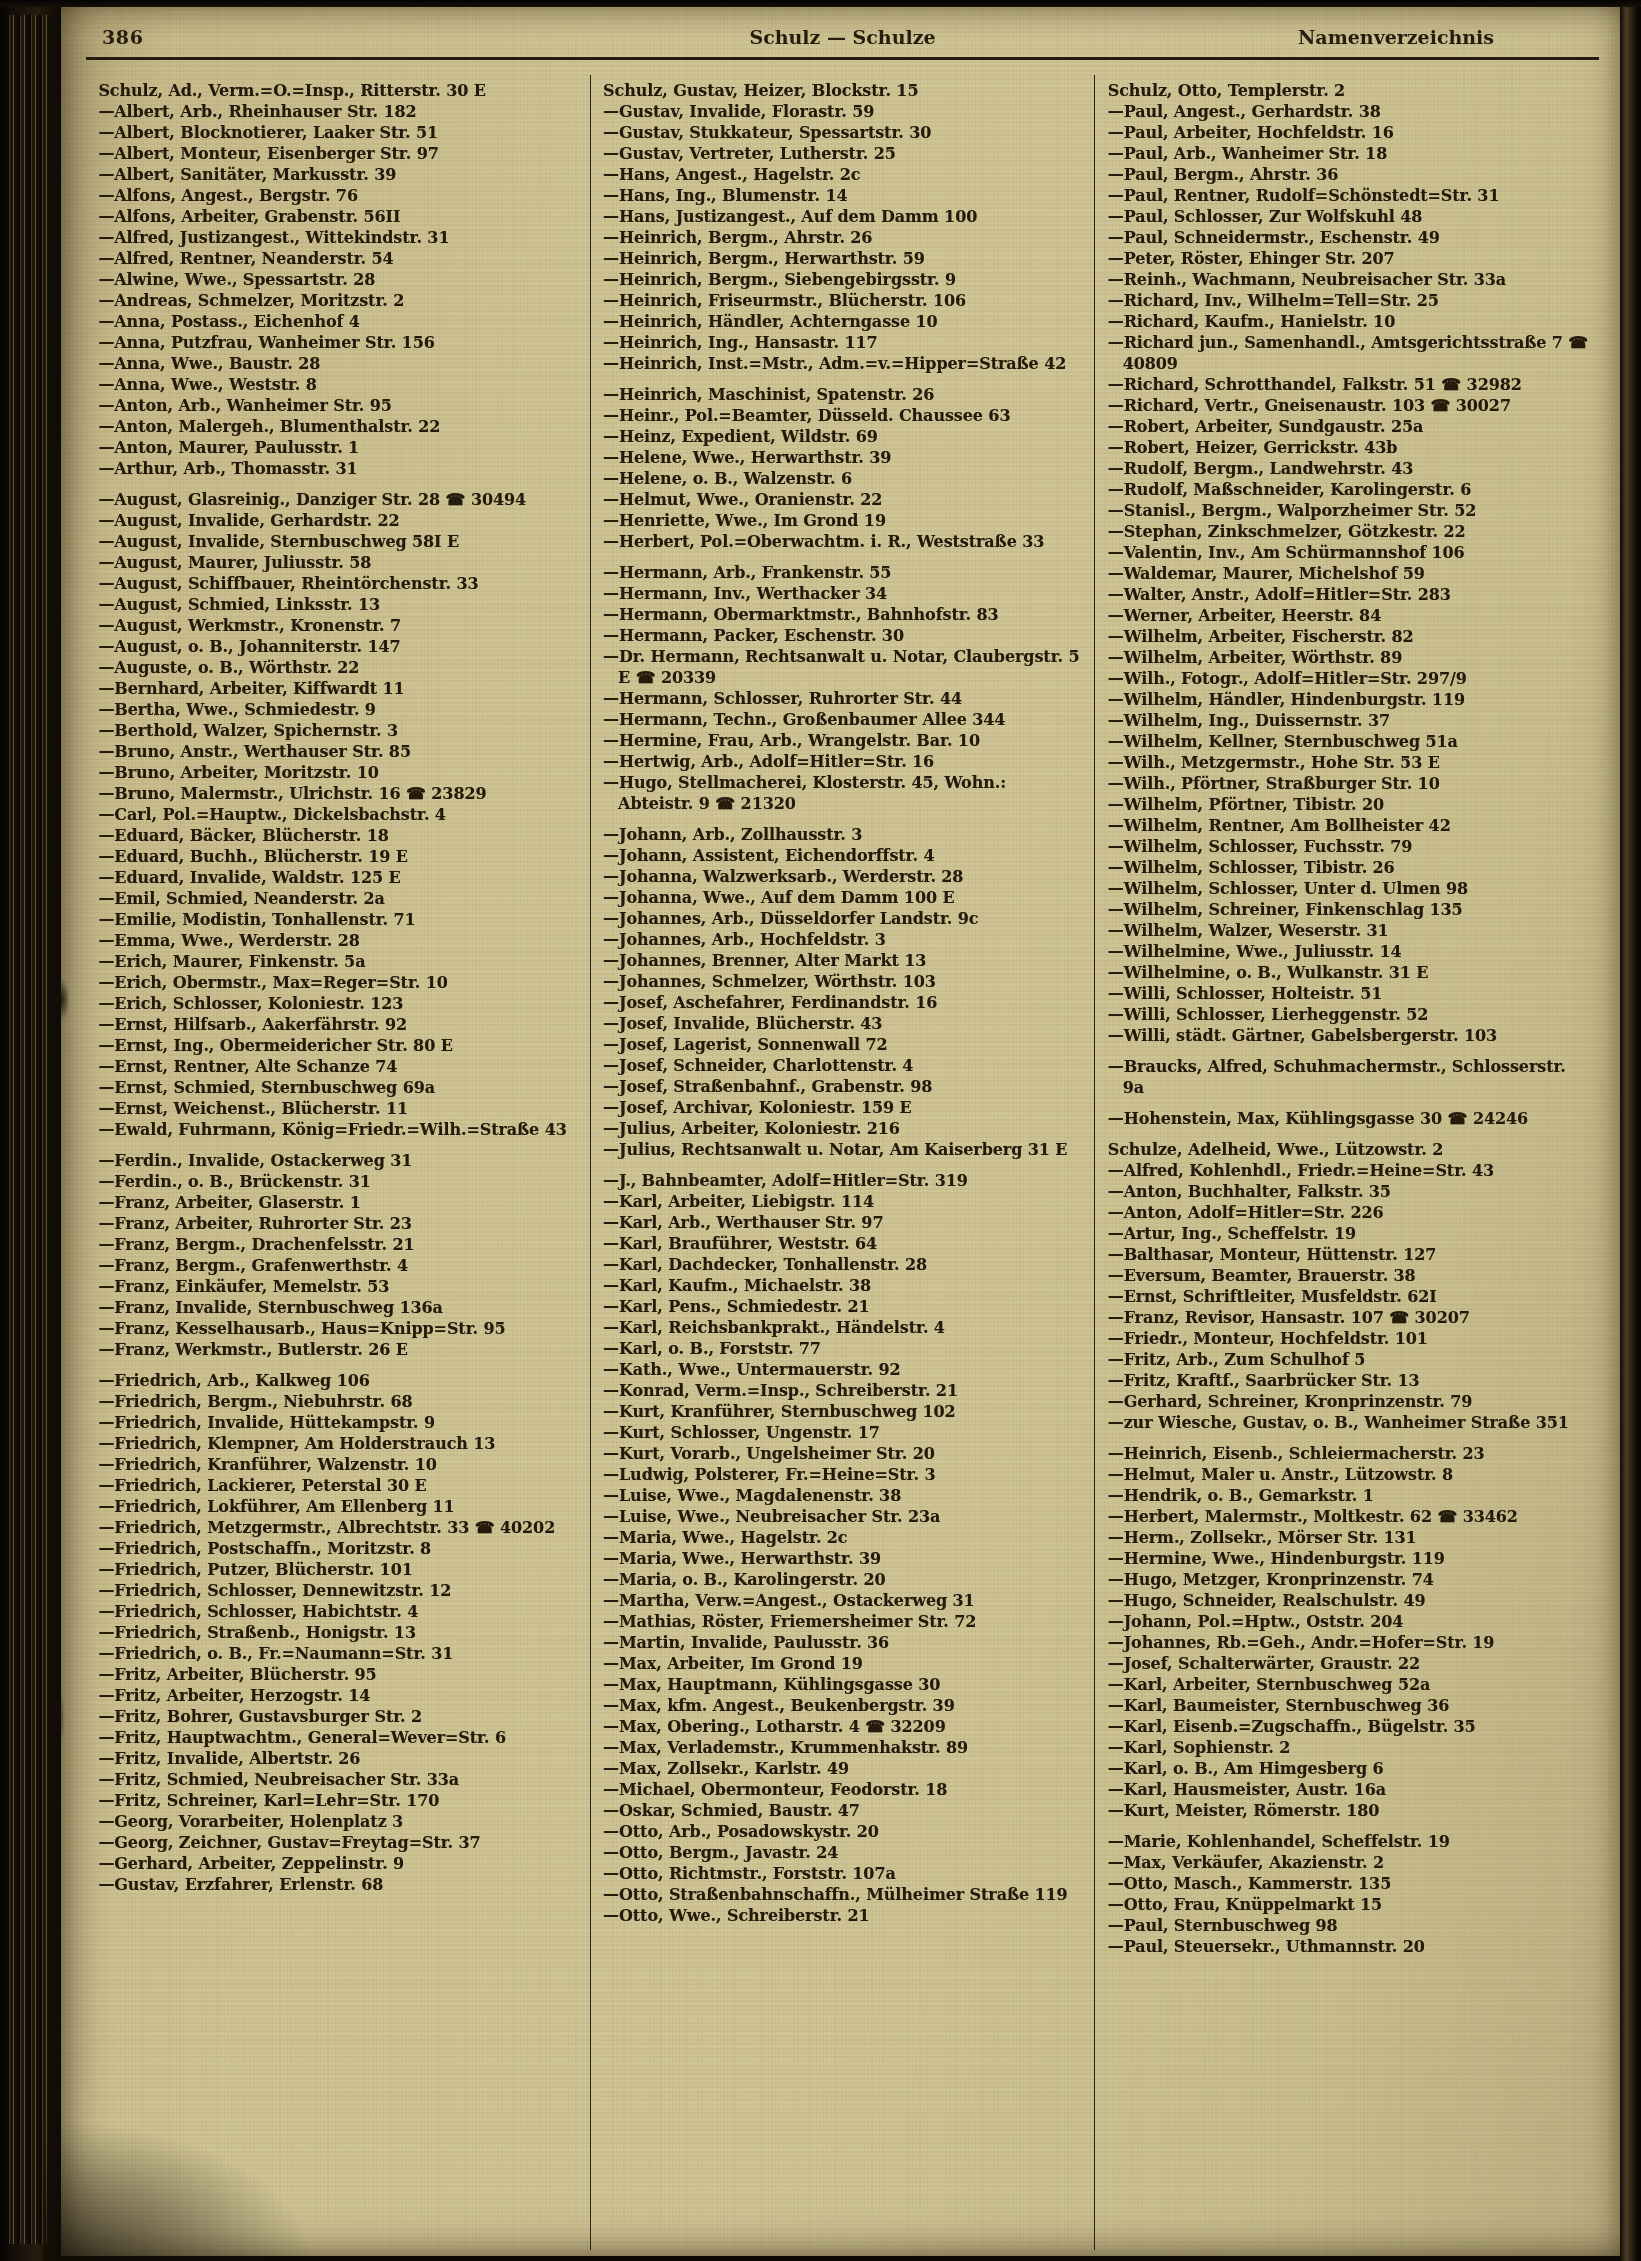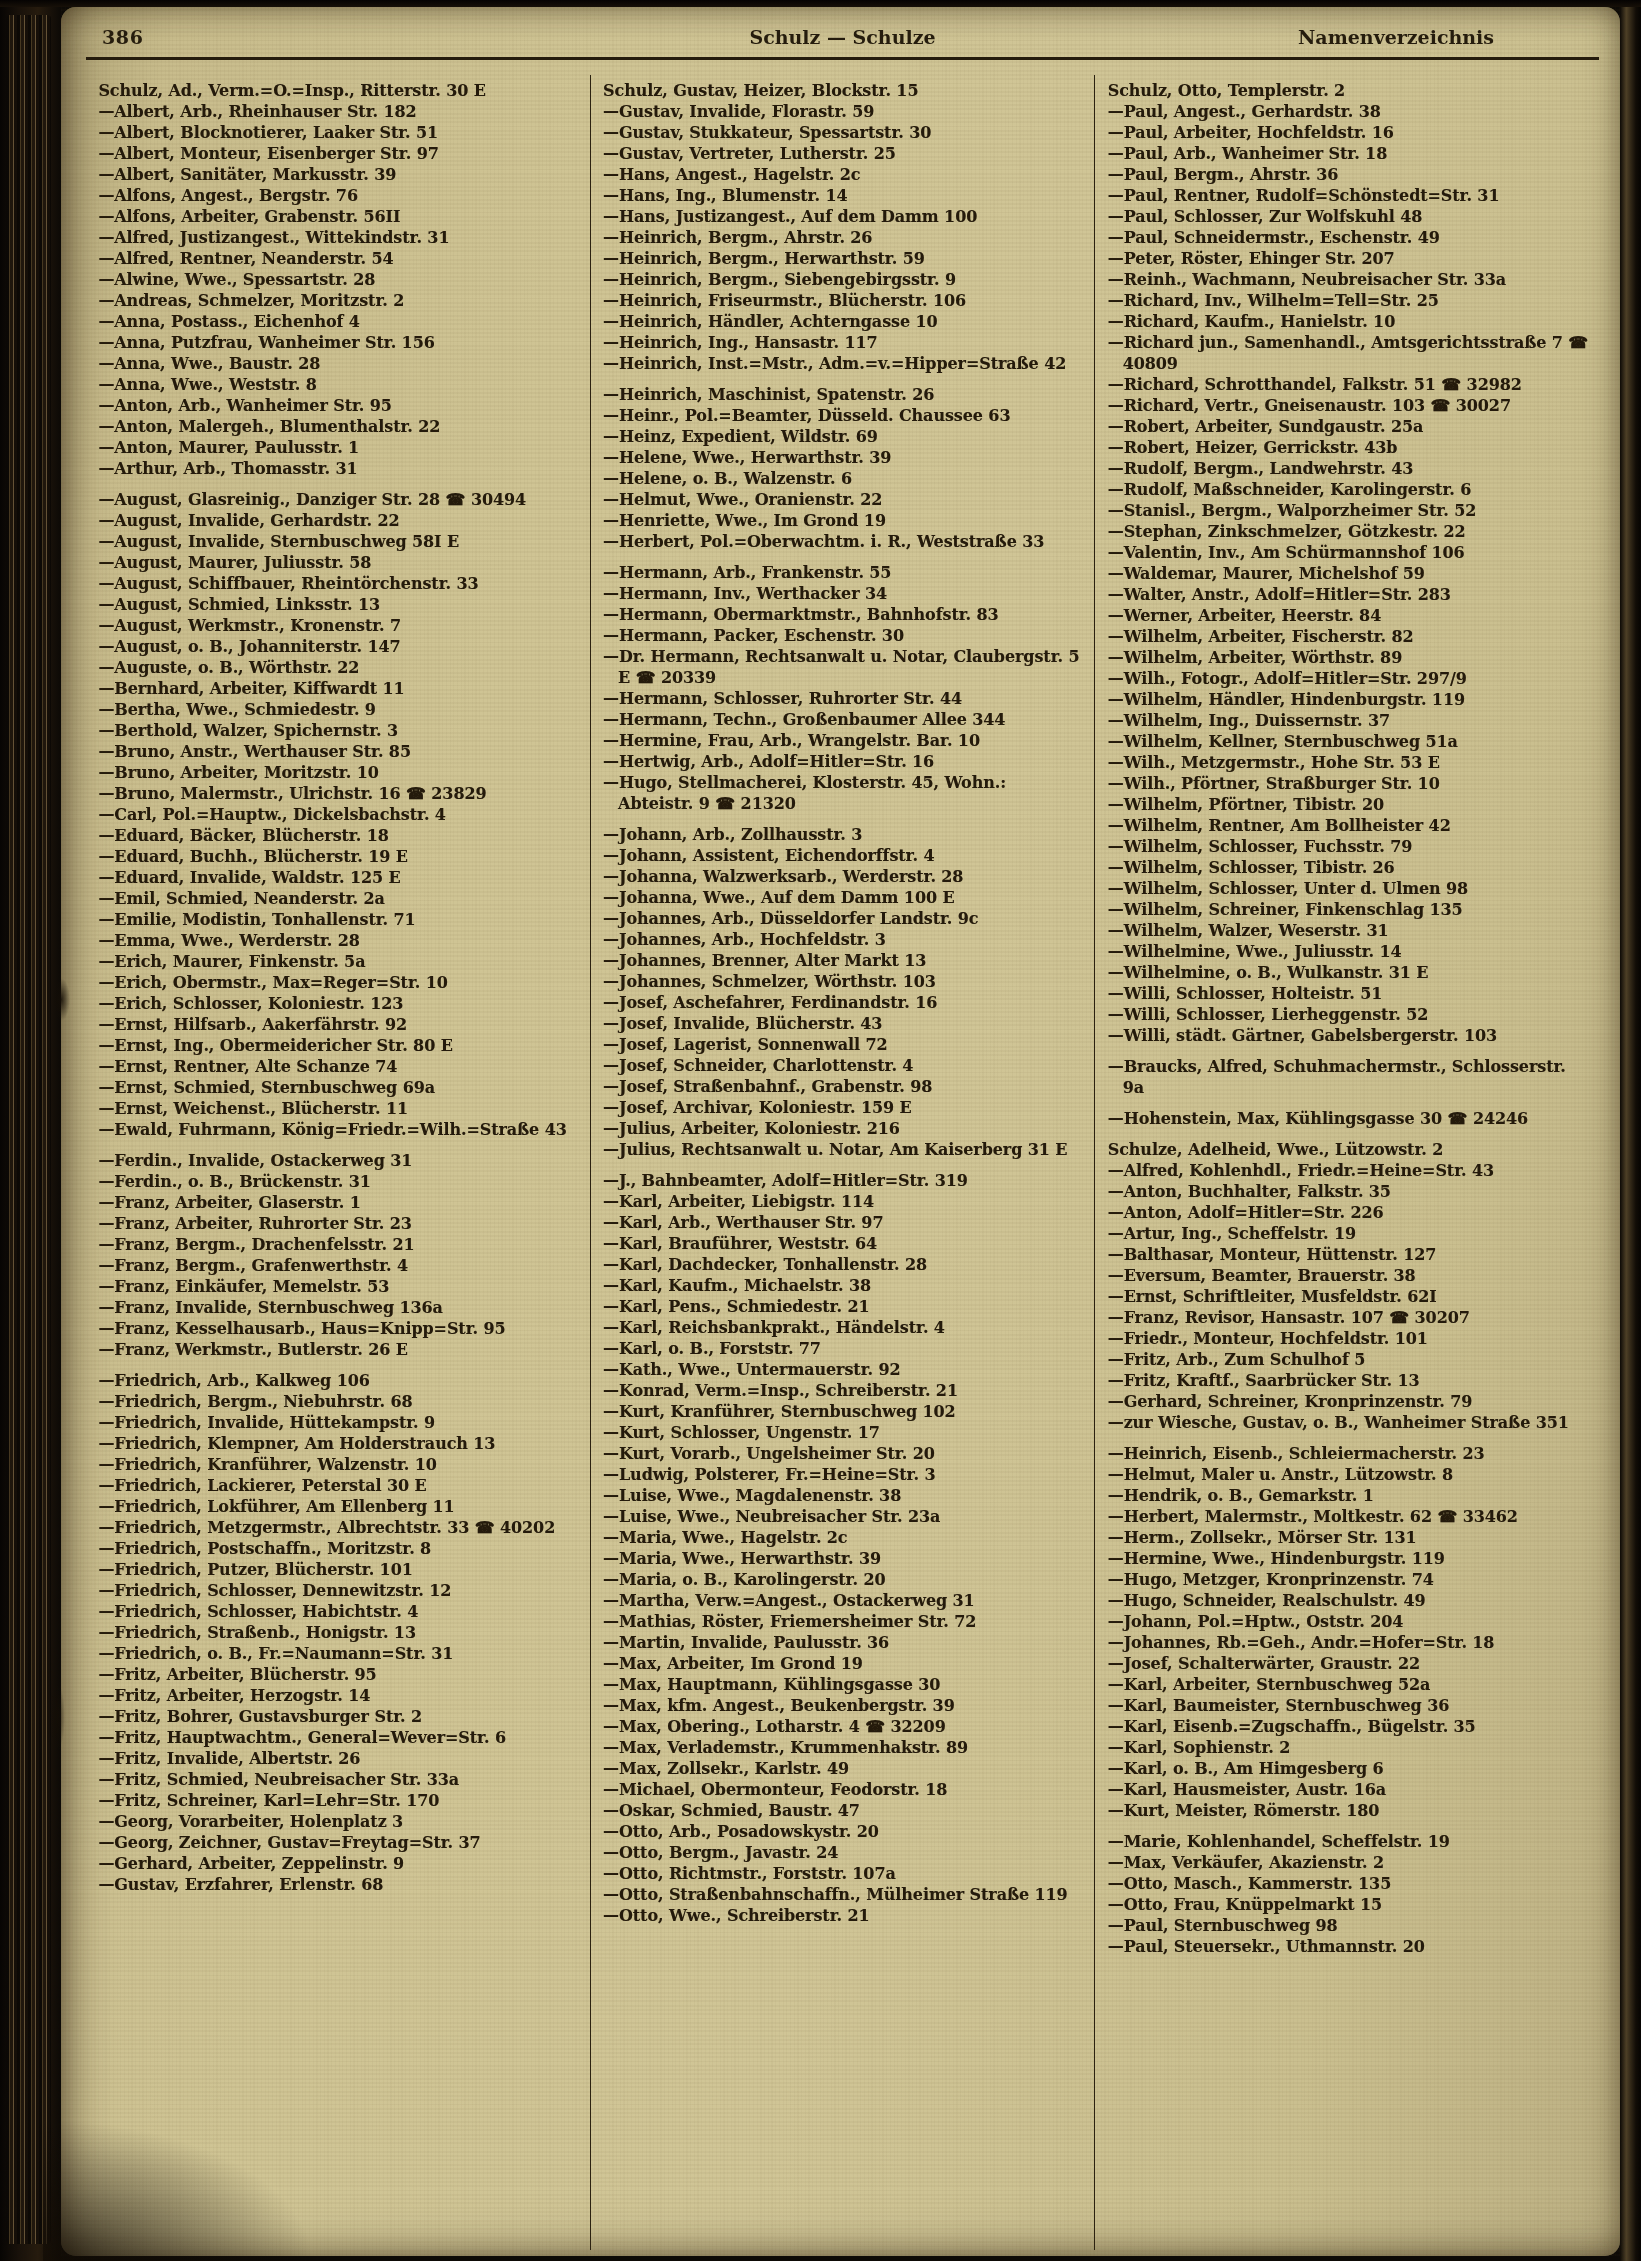--- a/index.html
+++ b/index.html
@@ -15,21 +15,20 @@
   .page-edges{position:absolute;left:6.2px;top:15px;bottom:17.3px;width:45px;border-radius:3.7px;opacity:.92;
     background:repeating-linear-gradient(90deg,#0b0805 0 3.1px,#4a3b22 3.1px 4.3px,#20170d 4.3px 7.4px,#6b583a 7.4px 8px,#140e08 8px 11px)}
   .right-edge{position:absolute;right:0;top:0;bottom:0;width:21px;
     background:linear-gradient(90deg,rgba(13,10,6,0),#4d3f26 30%,#120d07 75%,#060402)}
   .page{position:absolute;left:61px;right:21px;top:7.4px;bottom:5px;
     background:linear-gradient(100deg,#b3a779 0%,#c8bc8c 6%,#cfc494 28%,#d0c596 55%,#cabf8f 82%,#bcb083 100%);
     box-shadow:inset 21px 0 43px -17.3px rgba(46,33,14,.65),
                inset -16px 0 37px -18.6px rgba(46,33,14,.5),
                inset 0 -25px 50px -31px rgba(46,33,14,.55),
                inset 0 16px 37px -25px rgba(46,33,14,.45);
-    border-radius:15px;
   }
   .grain{position:absolute;inset:0;pointer-events:none;
     background:repeating-linear-gradient(0deg,rgba(90,70,35,.05) 0 1.9px,rgba(0,0,0,0) 1.9px 4.3px),
                repeating-linear-gradient(90deg,rgba(90,70,35,.04) 0 1.2px,rgba(0,0,0,0) 1.2px 3.7px)}
   .page-inner{position:absolute;inset:10px 21px 6.2px 25px;display:flex;flex-direction:column}
   .header{position:relative;height:33px;margin-top:6.2px;border-bottom:3.1px solid #251c0d;
     color:#251c0d;font-weight:700;font-size:19px}
   .page-number{position:absolute;left:16px;top:2.5px;letter-spacing:0.6px}
   .running-title{position:absolute;left:50%;top:2.5px;transform:translateX(-50%);white-space:nowrap}
   .section-title{position:absolute;right:105px;top:2.5px;white-space:nowrap}
@@ -314,21 +313,21 @@
             <div class="entry gap"></div>
             <div class="entry">—Heinrich, Eisenb., Schleiermacherstr. 23</div>
             <div class="entry">—Helmut, Maler u. Anstr., Lützowstr. 8</div>
             <div class="entry">—Hendrik, o. B., Gemarkstr. 1</div>
             <div class="entry">—Herbert, Malermstr., Moltkestr. 62 ☎ 33462</div>
             <div class="entry">—Herm., Zollsekr., Mörser Str. 131</div>
             <div class="entry">—Hermine, Wwe., Hindenburgstr. 119</div>
             <div class="entry">—Hugo, Metzger, Kronprinzenstr. 74</div>
             <div class="entry">—Hugo, Schneider, Realschulstr. 49</div>
             <div class="entry">—Johann, Pol.=Hptw., Oststr. 204</div>
-            <div class="entry">—Johannes, Rb.=Geh., Andr.=Hofer=Str. 18</div>
+            <div class="entry">—Johannes, Rb.=Geh., Andr.=Hofer=Str. 19</div>
             <div class="entry">—Josef, Schalterwärter, Graustr. 22</div>
             <div class="entry">—Karl, Arbeiter, Sternbuschweg 52a</div>
             <div class="entry">—Karl, Baumeister, Sternbuschweg 36</div>
             <div class="entry">—Karl, Eisenb.=Zugschaffn., Bügelstr. 35</div>
             <div class="entry">—Karl, Sophienstr. 2</div>
             <div class="entry">—Karl, o. B., Am Himgesberg 6</div>
             <div class="entry">—Karl, Hausmeister, Austr. 16a</div>
             <div class="entry">—Kurt, Meister, Römerstr. 180</div>
             <div class="entry gap"></div>
             <div class="entry">—Marie, Kohlenhandel, Scheffelstr. 19</div>

